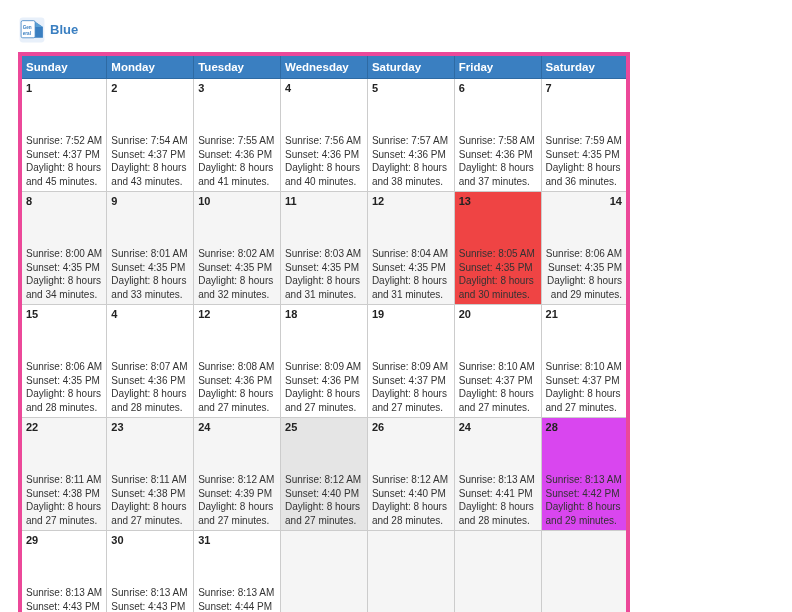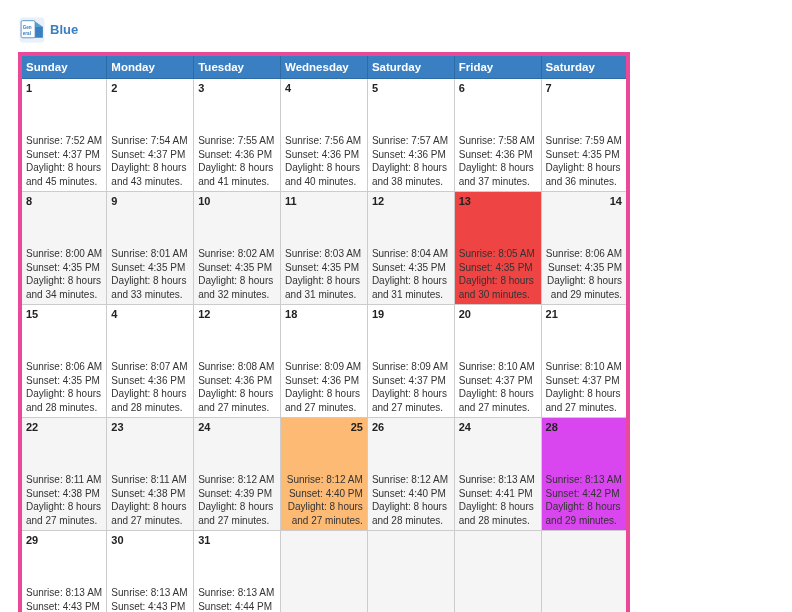--- a/index.html
+++ b/index.html
@@ -234,21 +234,21 @@
             <div class="day-info">Sunrise: 8:11 AM<br>Sunset: 4:38 PM<br>Daylight: 8 hours and 27 minutes.</div>
           </td>
           <td style="background: rgb(245, 245, 245);">
             <span class="day-num">23</span>
             <div class="day-info">Sunrise: 8:11 AM<br>Sunset: 4:38 PM<br>Daylight: 8 hours and 27 minutes.</div>
           </td>
           <td style="background: rgb(245, 245, 245);">
             <span class="day-num">24</span>
             <div class="day-info">Sunrise: 8:12 AM<br>Sunset: 4:39 PM<br>Daylight: 8 hours and 27 minutes.</div>
           </td>
-          <td style="background: #fdba74; text-align: right;">
+          <td style="background: #e5e5e5;">
             <span class="day-num">25</span>
             <div class="day-info">Sunrise: 8:12 AM<br>Sunset: 4:40 PM<br>Daylight: 8 hours and 27 minutes.</div>
           </td>
           <td style="background: rgb(245, 245, 245);">
             <span class="day-num">26</span>
             <div class="day-info">Sunrise: 8:12 AM<br>Sunset: 4:40 PM<br>Daylight: 8 hours and 28 minutes.</div>
           </td>
           <td style="background: rgb(245, 245, 245);">
             <span class="day-num">24</span>
             <div class="day-info">Sunrise: 8:13 AM<br>Sunset: 4:41 PM<br>Daylight: 8 hours and 28 minutes.</div>

